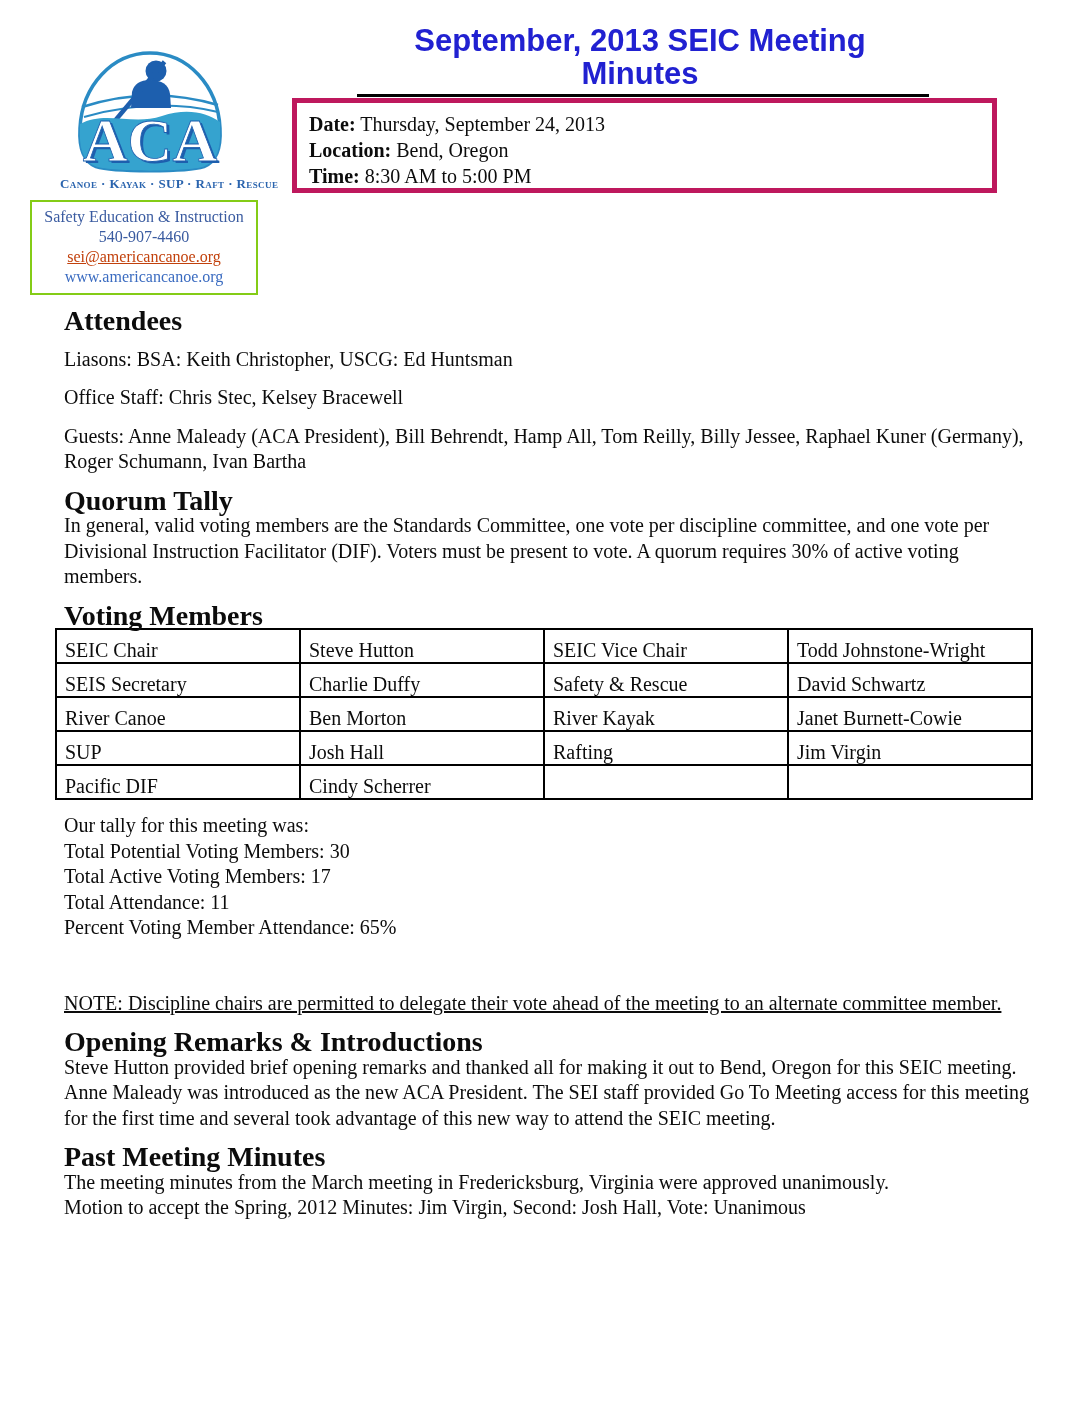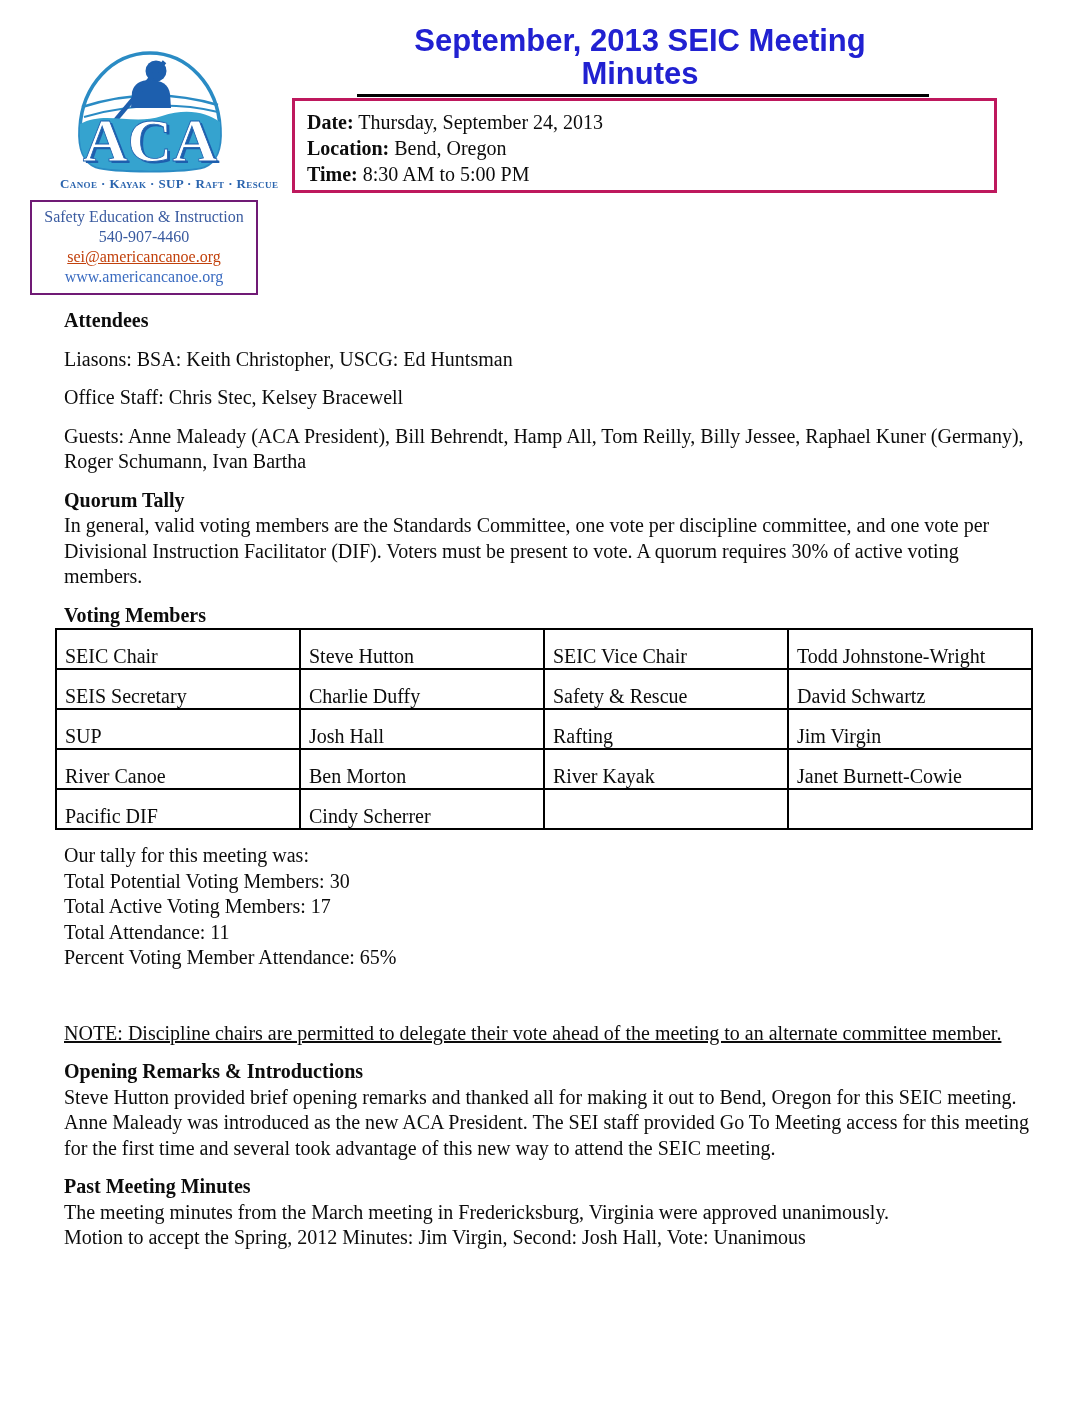--- a/index.html
+++ b/index.html
@@ -26,21 +26,21 @@
     color: #2121d1;
   }
   .title-rule {
     position: absolute;
     left: 357px; top: 94px; width: 572px; height: 3px;
     background: #000;
   }
   .info-box {
     position: absolute;
     left: 292px; top: 98px; width: 705px; height: 95px;
-    border: 3px solid #be185d;
+    border: 5px solid #be185d;
     background: #fff;
     padding: 8px 0 0 12px;
     font-size: 20px;
     line-height: 26px;
   }
   .info-box .lbl { font-weight: bold; }
 
   
   .logo-wrap { position: absolute; left: 60px; top: 50px; width: 180px; }
   .logo-svg { display: block; margin-left: 8px; }
@@ -53,57 +53,57 @@
     letter-spacing: 0.4px;
     color: #2a64ae;
     text-align: center;
     border-bottom: 2px solid #2a8bc4;
     padding-bottom: 11px;
     white-space: nowrap;
   }
   .contact-box {
     position: absolute;
     left: 30px; top: 200px; width: 228px;
-    border: 2px solid #701a75;
+    border: 2px solid #84cc16;
     background: #fff;
     text-align: center;
     font-size: 16px;
     line-height: 20px;
     color: #3a5ba0;
     padding: 5px 2px 6px 2px;
   }
   .contact-box a { color: #c2410c; text-decoration: underline; cursor: pointer; }
   .contact-box .site { color: #3a6bc0; cursor: pointer; display: inline-block; }
 
   
   .body-content {
     position: absolute;
     left: 64px; top: 308px; width: 968px;
     font-size: 20px;
     line-height: 25.5px;
   }
   .body-content h2 {
-    font-size: 20px;
+    font-size: 28px;
     line-height: 25.5px;
     font-weight: bold;
   }
   .gap { margin-top: 13px; }
   .gap-lg { margin-top: 50px; text-decoration: underline; }
 
   table.vm-table {
     border-collapse: collapse;
     width: 978px;
     margin-left: -9px;
     table-layout: fixed;
   }
   table.vm-table td {
     border: 2px solid #000;
     width: 25%;
     height: 25.5px;
-    padding: 14px 4px 0 8px;
+    padding: 8px 4px 0 8px;
     font-size: 20px;
     line-height: 24px;
     white-space: nowrap;
     overflow: hidden;
   }
 </style>
 </head>
 <body>
 
 <div class="page">
@@ -170,30 +170,30 @@
         <td>SEIC Vice Chair</td>
         <td>Todd Johnstone-Wright</td>
       </tr>
       <tr>
         <td>SEIS Secretary</td>
         <td>Charlie Duffy</td>
         <td>Safety &amp; Rescue</td>
         <td>David Schwartz</td>
       </tr>
       <tr>
+        <td>River Canoe</td>
+        <td>Ben Morton</td>
+        <td>River Kayak</td>
+        <td>Janet Burnett-Cowie</td>
+      </tr>
+      <tr>
         <td>SUP</td>
         <td>Josh Hall</td>
         <td>Rafting</td>
         <td>Jim Virgin</td>
-      </tr>
-      <tr>
-        <td>River Canoe</td>
-        <td>Ben Morton</td>
-        <td>River Kayak</td>
-        <td>Janet Burnett-Cowie</td>
       </tr>
       <tr>
         <td>Pacific DIF</td>
         <td>Cindy Scherrer</td>
         <td></td>
         <td></td>
       </tr>
     </tbody>
       </table>
 

